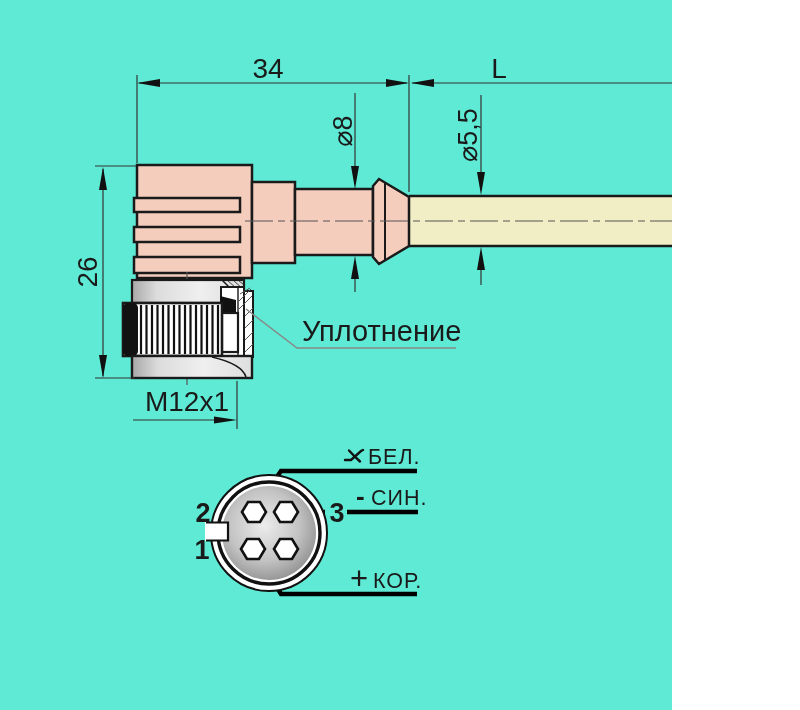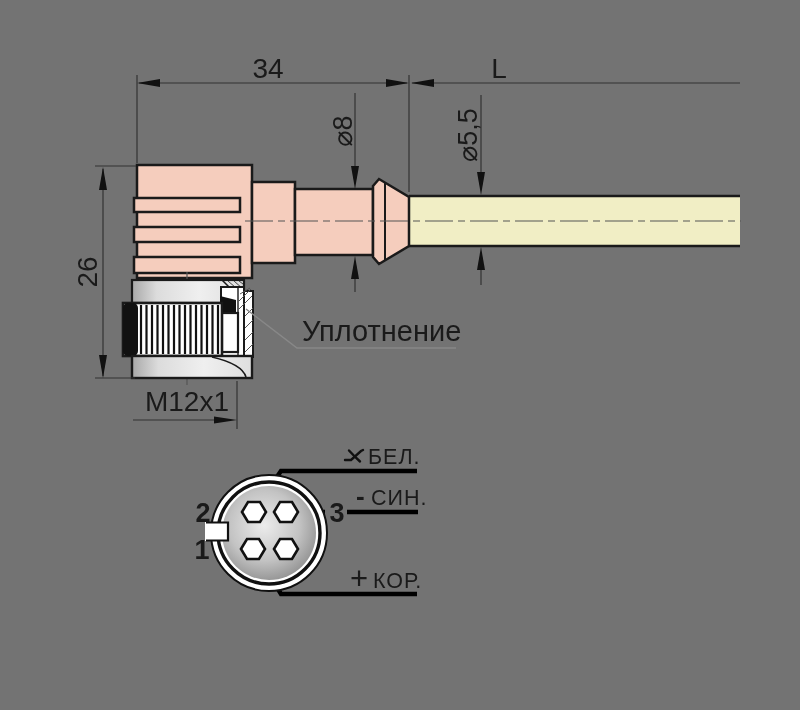--- a/index.html
+++ b/index.html
@@ -1,16 +1,16 @@
 <!DOCTYPE html>
 <html><head>
 <meta charset="utf-8">
 <style>
   html,body{margin:0;padding:0;background:#ffffff;}
-  .stage{position:relative;width:800px;height:710px;background:#737373;overflow:hidden;
+  .stage{position:relative;width:672px;height:710px;background:#5eead4;overflow:hidden;
          font-family:"Liberation Sans", sans-serif;}
   svg{display:block;}
   text{fill:#1a1a1a;font-family:"Liberation Sans", sans-serif;}
   .dim-text{font-size:28px;}
   .dia-text{font-size:27px;}
   .callout-text{font-size:29px;}
   .pin-num{font-size:27px;font-weight:bold;}
   .wire-label{font-size:21.5px;letter-spacing:1px;}
   .sign-minus{font-size:26px;font-weight:bold;}
   .sign-plus{font-size:31px;}

